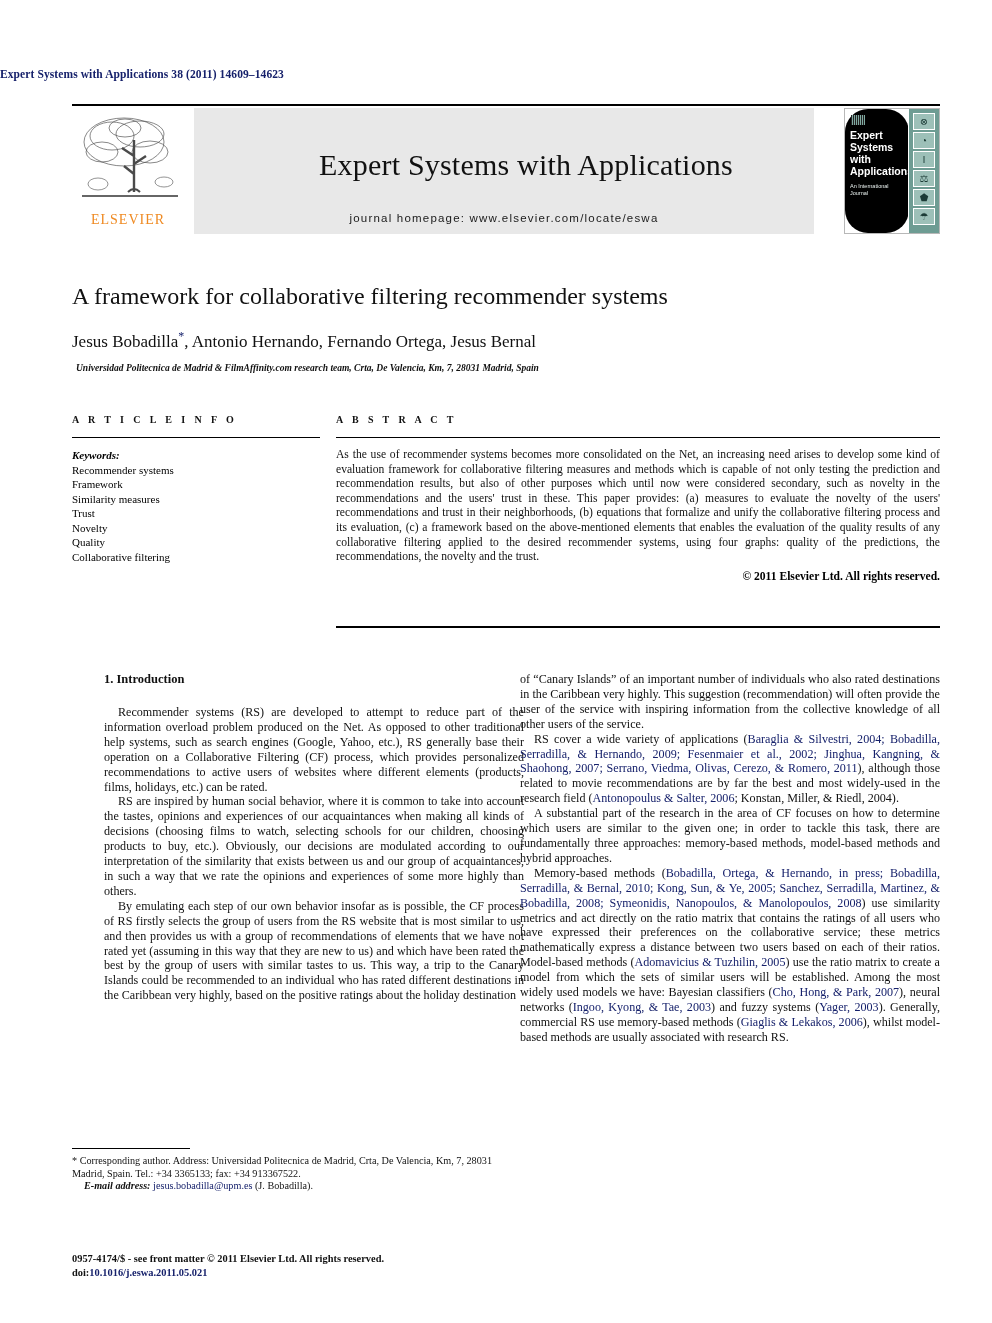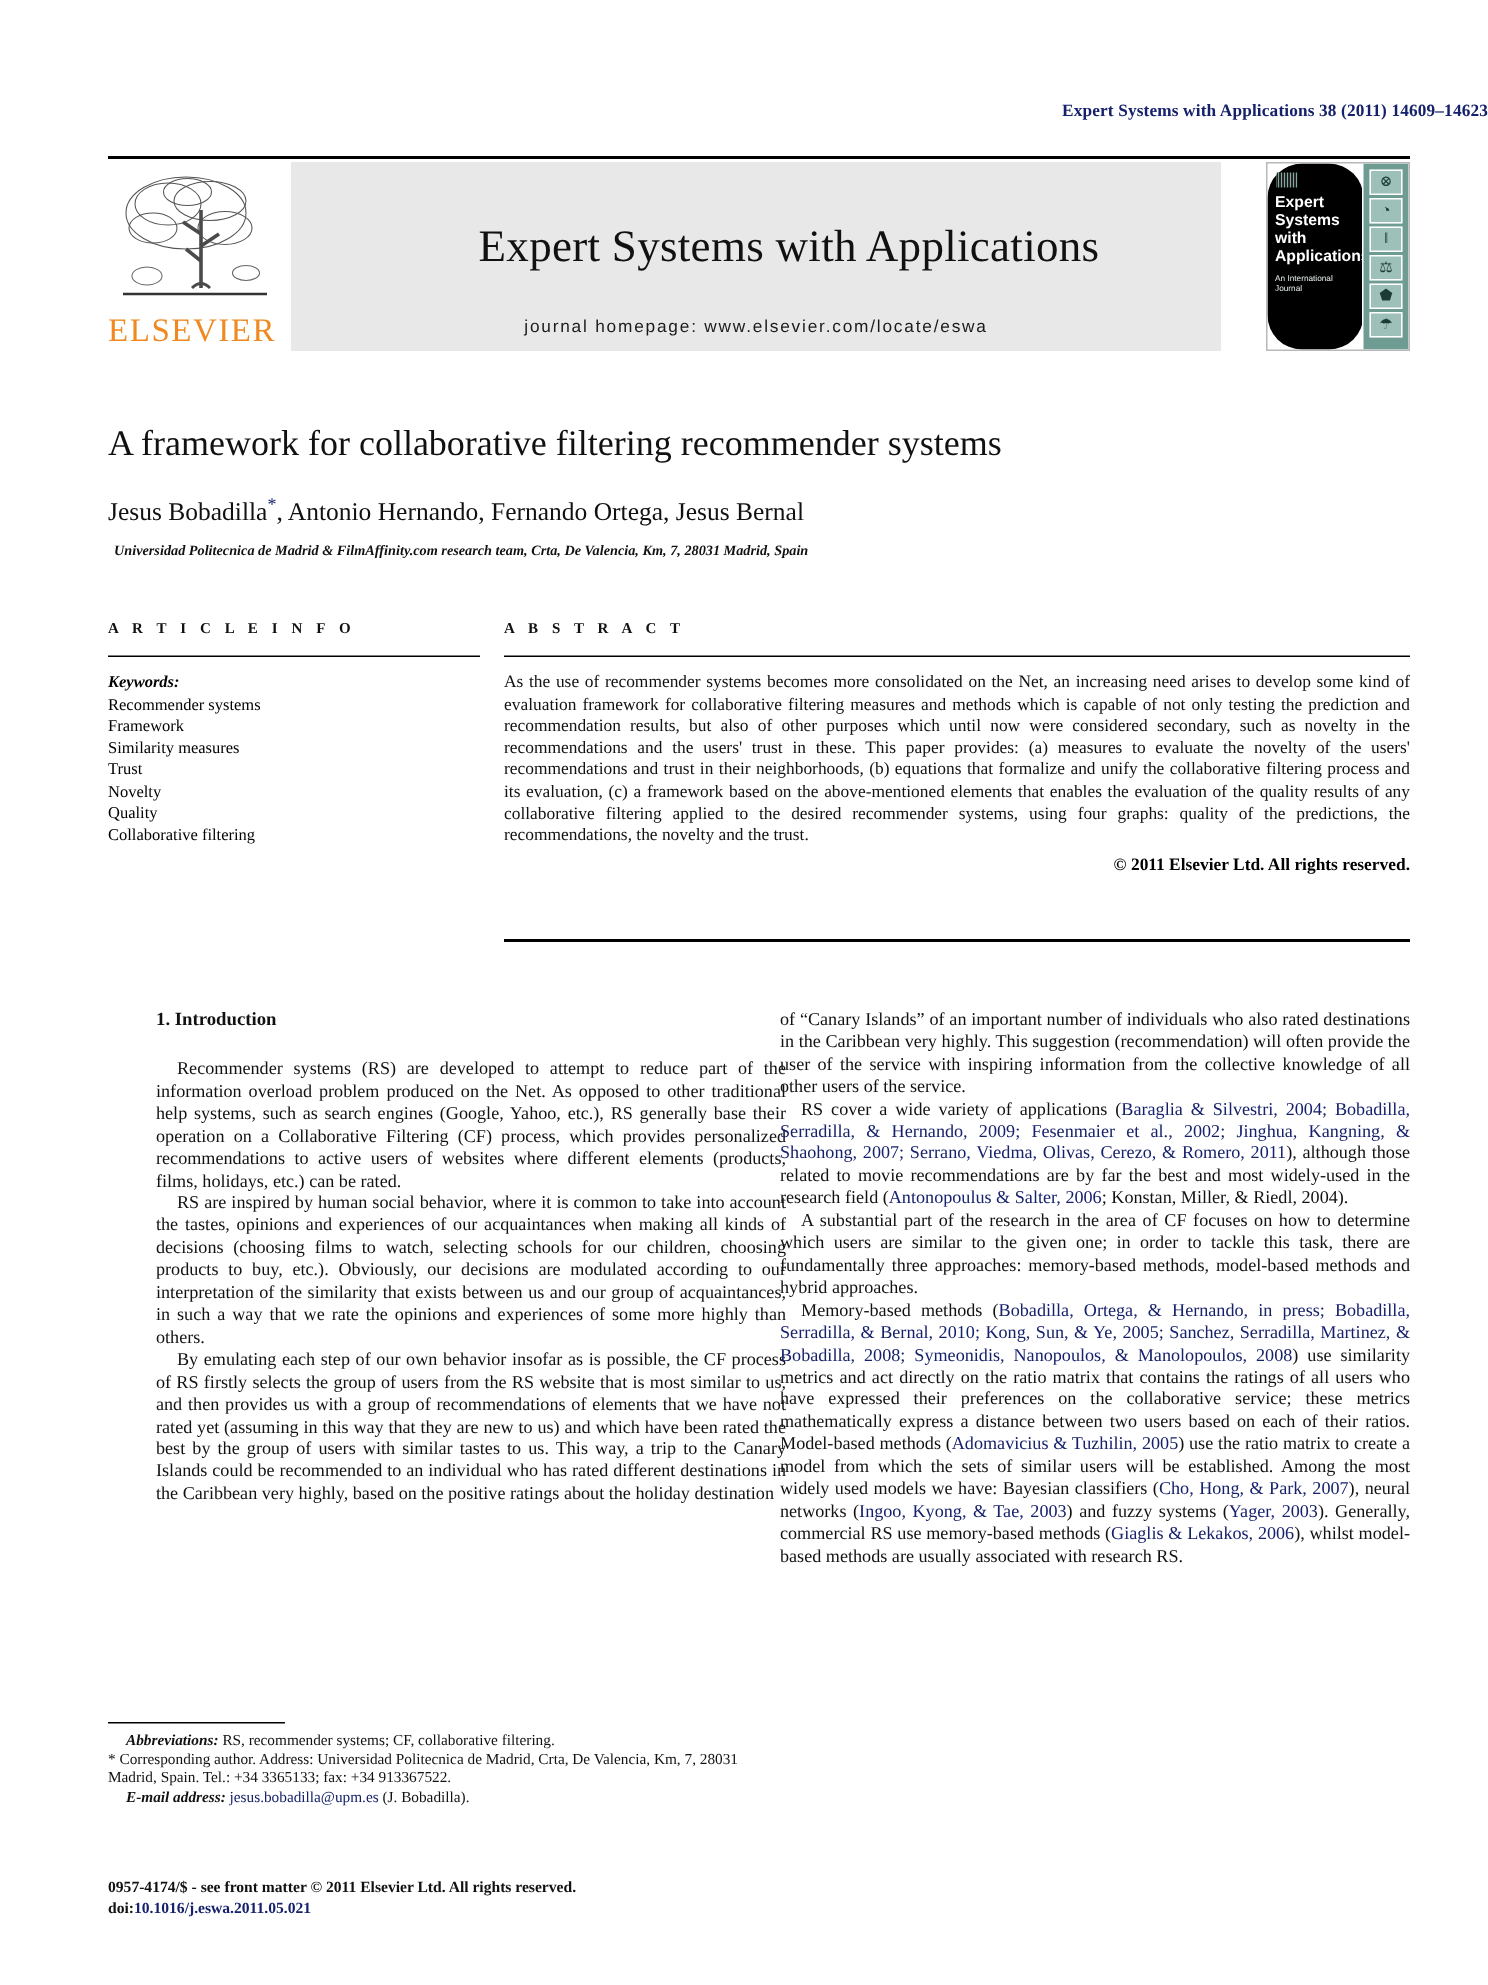--- a/index.html
+++ b/index.html
@@ -19,21 +19,21 @@
     background: #ffffff;
     overflow: hidden;
   }
 
   
   .running-head {
     position: absolute;
     top: 68px;
     left: 0;
     width: 992px;
-    text-align: right;
+    text-align: left;
     font-size: 11.5px;
     font-weight: bold;
     color: #16216b;
     letter-spacing: 0.1px;
   }
 
   
   .masthead {
     position: absolute;
     top: 104px;
@@ -64,21 +64,21 @@
     height: 96px;
     overflow: hidden;
   }
   .elsevier-word {
     position: absolute;
     left: 0;
     top: 96px;
     width: 112px;
     text-align: center;
     font-family: "Liberation Serif", serif;
-    font-size: 22px;
+    font-size: 14px;
     letter-spacing: 1px;
     color: #ef8a22;
     font-weight: normal;
     line-height: 24px;
   }
   .mast-center {
     position: absolute;
     left: 122px;
     top: 0px;
     width: 620px;
@@ -424,23 +424,20 @@
       <p class="bp"><span>RS cover a wide variety of applications (</span><span class="cite">Baraglia &amp; Silvestri, 2004; Bobadilla, Serradilla, &amp; Hernando, 2009; Fesenmaier et al., 2002; Jinghua, Kangning, &amp; Shaohong, 2007; Serrano, Viedma, Olivas, Cerezo, &amp; Romero, 2011</span><span>), although those related to movie recommendations are by far the best and most widely-used in the research field (</span><span class="cite">Antonopoulus &amp; Salter, 2006</span><span>; Konstan, Miller, &amp; Riedl, 2004).</span></p>
       <p class="bp"><span>A substantial part of the research in the area of CF focuses on how to determine which users are similar to the given one; in order to tackle this task, there are fundamentally three approaches: memory-based methods, model-based methods and hybrid approaches.</span></p>
       <p class="bp"><span>Memory-based methods (</span><span class="cite">Bobadilla, Ortega, &amp; Hernando, in press; Bobadilla, Serradilla, &amp; Bernal, 2010; Kong, Sun, &amp; Ye, 2005; Sanchez, Serradilla, Martinez, &amp; Bobadilla, 2008; Symeonidis, Nanopoulos, &amp; Manolopoulos, 2008</span><span>) use similarity metrics and act directly on the ratio matrix that contains the ratings of all users who have expressed their preferences on the collaborative service; these metrics mathematically express a distance between two users based on each of their ratios. Model-based methods (</span><span class="cite">Adomavicius &amp; Tuzhilin, 2005</span><span>) use the ratio matrix to create a model from which the sets of similar users will be established. Among the most widely used models we have: Bayesian classifiers (</span><span class="cite">Cho, Hong, &amp; Park, 2007</span><span>), neural networks (</span><span class="cite">Ingoo, Kyong, &amp; Tae, 2003</span><span>) and fuzzy systems (</span><span class="cite">Yager, 2003</span><span>). Generally, commercial RS use memory-based methods (</span><span class="cite">Giaglis &amp; Lekakos, 2006</span><span>), whilst model-based methods are usually associated with research RS.</span></p>
     </div>
 
   </div>
 
   <div class="footnotes">
     <hr class="fn-rule">
     <p class="fn">
-      <span class="indent"></span><em>Abbreviations:</em><span> RS, recommender systems; CF, collaborative filtering.</span>
-    </p>
-    <p class="fn">
       <span>*</span><span> Corresponding author. Address: Universidad Politecnica de Madrid, Crta, De Valencia, Km, 7, 28031 Madrid, Spain. Tel.: +34 3365133; fax: +34 913367522.</span>
     </p>
     <p class="fn">
       <span class="indent"></span><em>E-mail address:</em><span class="email-link"> jesus.bobadilla@upm.es</span><span> (J. Bobadilla).</span>
     </p>
   </div>
 
   <div class="imprint">
     <div>0957-4174/$ - see front matter © 2011 Elsevier Ltd. All rights reserved.</div>
     <div><span>doi:</span><span class="doi-link">10.1016/j.eswa.2011.05.021</span></div>

